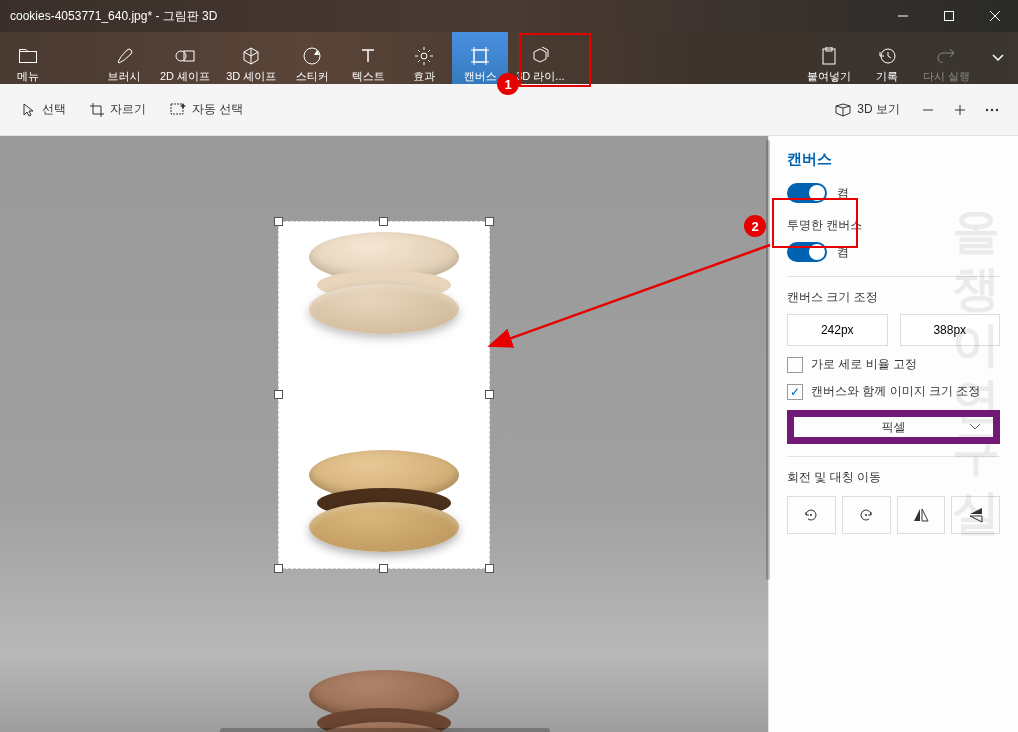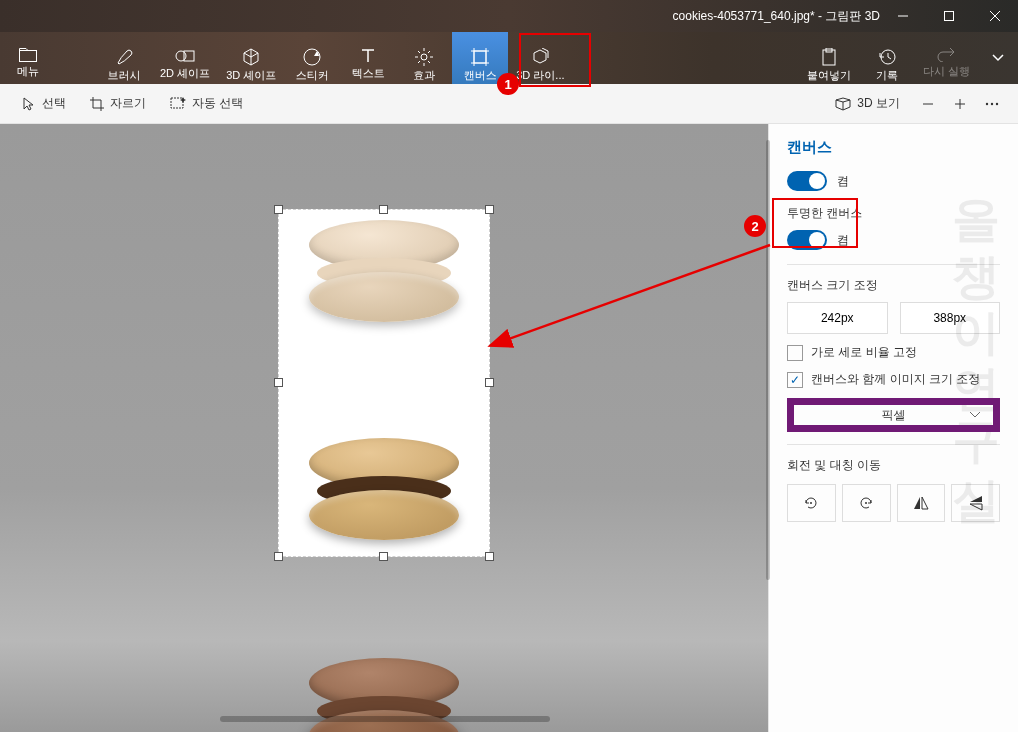--- a/index.html
+++ b/index.html
@@ -1,31 +1,31 @@
 <!DOCTYPE html>
 <html><head>
 <meta charset="utf-8">
 <style>
 * { margin:0; padding:0; box-sizing:border-box; font-family:"Malgun Gothic","Segoe UI",sans-serif; }
 body { width:1018px; height:732px; background:#fff; overflow:hidden; position:relative; }
 
-.titlebar { height:32px; background:linear-gradient(to right,#3a2f2a 0%,#4a3a32 50%,#2a2a28 100%); display:flex; align-items:center; color:#fff; font-size:12px;text-align:right; }
+.titlebar { height:32px; background:linear-gradient(to right,#3a2f2a 0%,#4a3a32 50%,#2a2a28 100%); display:flex; align-items:center; color:#fff; font-size:12px; }
 .titlebar .title { padding-left:10px; flex:1; }
 .titlebar .wbtn { width:46px; height:32px; display:flex; align-items:center; justify-content:center; color:#fff; }
 .titlebar .wbtn svg { width:10px; height:10px; }
 
 .ribbon { height:52px; background:linear-gradient(to right,#493a32 0%,#5a4438 30%,#3d332b 70%,#3a3530 100%); display:flex; align-items:center; color:#fff; }
-.ribbon .item { display:flex; flex-direction:column; align-items:center; justify-content:flex-start; height:52px; padding:16px 8px; font-size:11px; min-width:56px; cursor:pointer; }
+.ribbon .item { display:flex; flex-direction:column; align-items:center; justify-content:flex-end; height:52px; padding:0 8px; font-size:11px; min-width:56px; cursor:pointer; }
 .ribbon .item .ico { height:22px; display:flex; align-items:center; justify-content:center; margin-bottom:2px; }
 .ribbon .item.selected { background:linear-gradient(to bottom,#4a90e2,#357abd); }
 .ribbon .item.disabled { opacity:0.4; }
 .ribbon .spacer { flex:1; }
 .ribbon .expand { width:40px; display:flex; align-items:center; justify-content:center; height:52px; }
 
-.subbar { height:40px; background:#f5f5f5; border-bottom:1px solid #e3e3e3; display:flex; align-items:center; padding:0 10px; color:#333; font-size:12px; }
+.subbar { height:52px; background:#f5f5f5; border-bottom:1px solid #e3e3e3; display:flex; align-items:center; padding:0 10px; color:#333; font-size:12px; }
 .subbar .sitem { display:flex; align-items:center; gap:6px; padding:0 12px; height:40px; cursor:pointer; }
 .subbar .spacer { flex:1; }
 .subbar .iconbtn { width:32px; height:32px; display:flex; align-items:center; justify-content:center; cursor:pointer; }
 
 .main { display:flex; height:608px; }
 .canvas-area { flex:1; background:linear-gradient(to bottom,#9a9a9a 0%,#a0a0a0 60%,#b8b8b8 85%,#9a9a9a 100%); position:relative; display:flex; align-items:center; justify-content:center; }
 .scrollthumb { position:absolute; bottom:10px; left:220px; width:330px; height:6px; background:rgba(0,0,0,0.25); border-radius:3px; }
 
 .selbox { position:relative; width:212px; height:348px; border:1px dashed #d0d0d0; background:#fff; margin-top:-90px; }
 .handle { position:absolute; width:9px; height:9px; background:#fff; border:1px solid #555; }

